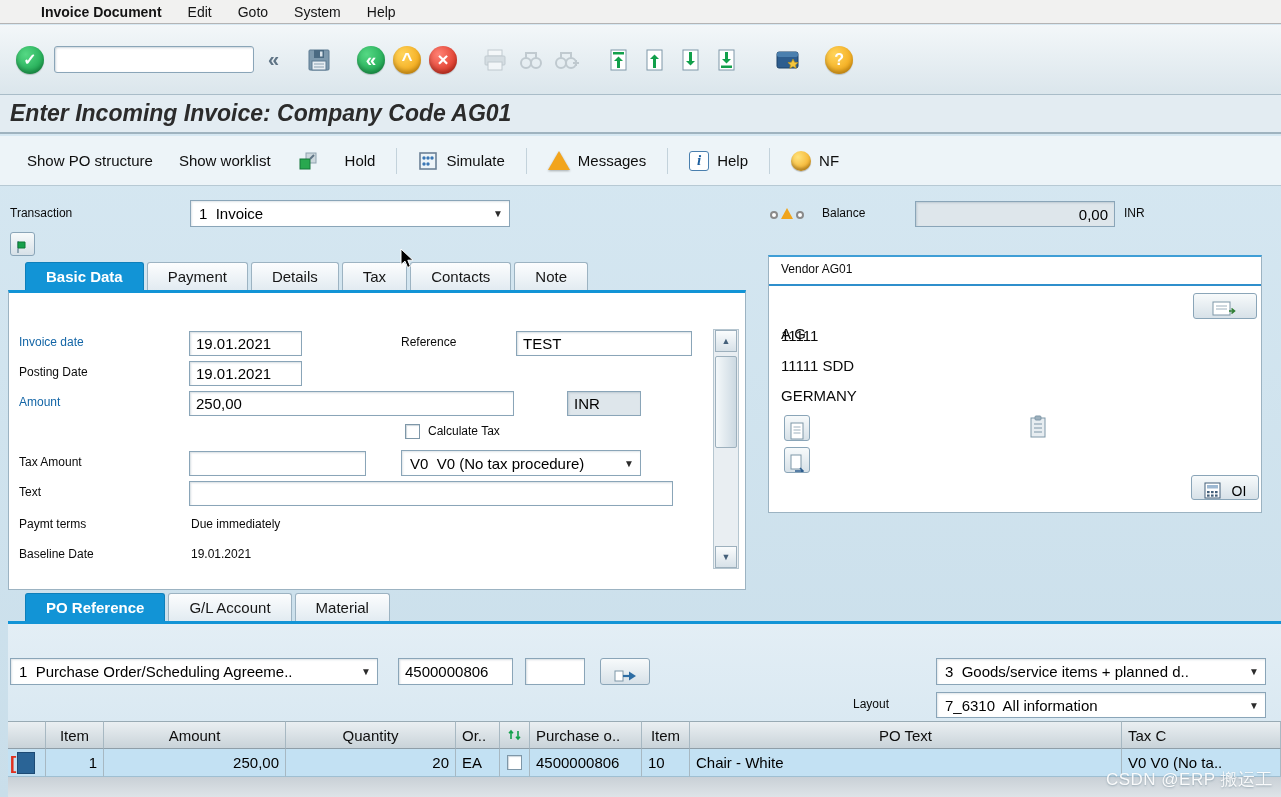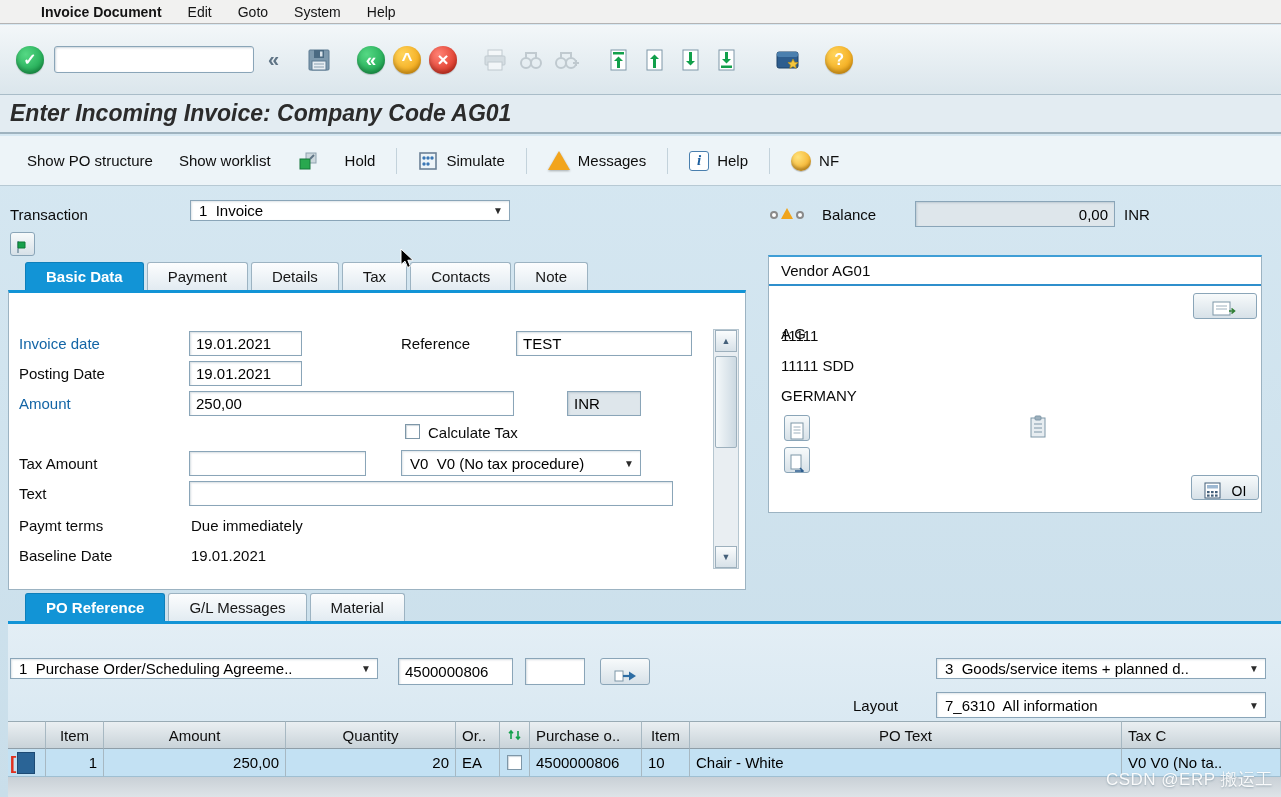--- a/index.html
+++ b/index.html
@@ -42,28 +42,28 @@
   .sep { width:1px; height:26px; background:#c3d2db; margin:0 8px; }
   .tri { width:0; height:0; border-left:11px solid transparent; border-right:11px solid transparent;
          border-bottom:19px solid #f2a41c; filter:drop-shadow(0 1px 1px rgba(0,0,0,.3)); }
   .ibox { width:20px; height:20px; background:#fff; border:1px solid #4a7fae; border-radius:3px;
           color:#1d5e9e; font-weight:bold; font-style:italic; font-family:"Liberation Serif",serif;
           display:flex; align-items:center; justify-content:center; font-size:15px; }
   .ball { width:20px; height:20px; border-radius:50%; background:radial-gradient(circle at 35% 30%, #ffe37d, #ef9d0e);
           box-shadow:inset 0 -3px 3px rgba(0,0,0,.25), 0 1px 1px rgba(0,0,0,.25); }
 
   
-  .lbl { position:absolute; font-size:15px; color:#0a0a0a; white-space:nowrap; }
+  .lbl { position:absolute; font-size:12px; color:#0a0a0a; white-space:nowrap; }
   .lbl.blue { color:#1365a6; }
   .fld { position:absolute; height:25px; background:#fff; border:1px solid #8aa5b8; display:flex; align-items:center;
          padding:0 6px; font-size:15px; box-shadow:inset 1px 1px 2px rgba(90,120,140,.25); }
   .fld span, .dd-val { white-space:pre; }
   .fld.gray { background:#dee6eb; }
   .fld.r { justify-content:flex-end; }
-  .dropdown { position:absolute; height:21px; background:#fff; border:1px solid #8aa5b8; display:flex; align-items:center;
+  .dropdown { position:absolute; height:27px; background:#fff; border:1px solid #8aa5b8; display:flex; align-items:center;
               padding:0 6px 0 8px; font-size:15px; box-shadow:inset 1px 1px 2px rgba(90,120,140,.2); }
   .dd-val { flex:1; overflow:hidden; }
   .dd-arrow { font-size:10px; color:#2b2b2b; margin-left:4px; }
   .btn3d { position:absolute; background:linear-gradient(#f7fafb,#d7e1e8); border:1px solid #8aa5b8; border-radius:3px;
            display:flex; align-items:flex-end; justify-content:center; gap:11px; font-size:14px; }
   .checkbox { width:15px; height:15px; background:#fff; border:1px solid #7e97a8; display:inline-block;
               box-shadow:inset 1px 1px 1px rgba(90,120,140,.3); }
 
   
   .tabstrip { position:absolute; display:flex; align-items:flex-end; height:28px; }
@@ -416,21 +416,21 @@
         <rect x="3" y="12.5" width="2.6" height="2.2" fill="#44607a"></rect>
           <rect x="7" y="12.5" width="2.6" height="2.2" fill="#44607a"></rect>
           <rect x="11" y="12.5" width="2.6" height="2.2" fill="#44607a"></rect>
       </svg>
       <span>OI</span>
     </span>
   </div>
 
   <div class="tabstrip" style="left:25px; top:593px;">
     <span class="tab active">PO Reference</span>
-    <span class="tab">G/L Messages</span>
+    <span class="tab">G/L Account</span>
     <span class="tab">Material</span>
   </div>
 
   <div class="po-area">
 
     <div class="dropdown" style="left:2px; top:34px; width:368px;">
       <span class="dd-val">1  Purchase Order/Scheduling Agreeme..</span>
       <span class="dd-arrow">▼</span>
     </div>
     <div class="fld" style="left:390px; top:34px; width:115px; height:27px;">

